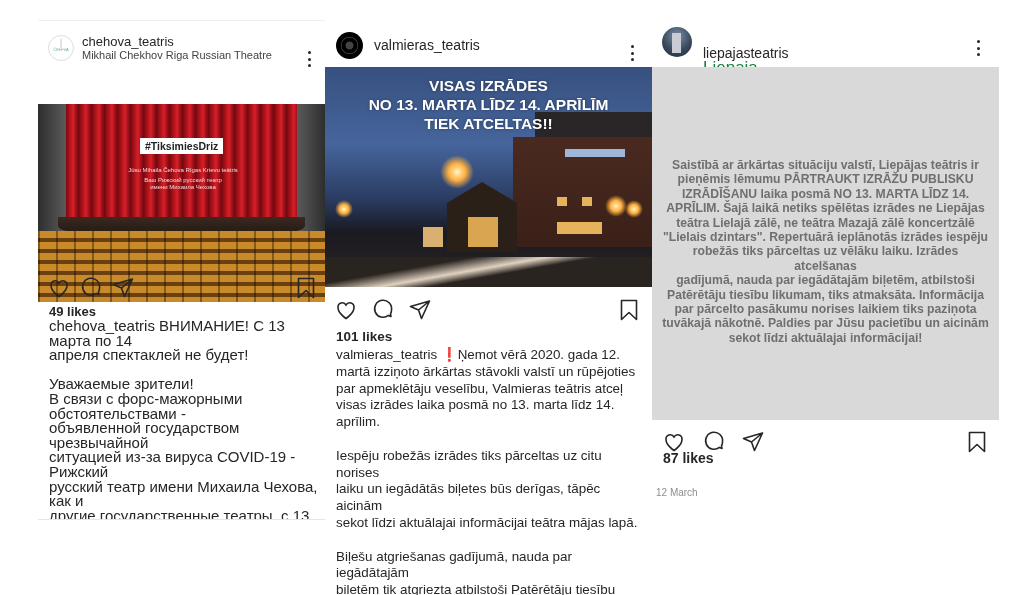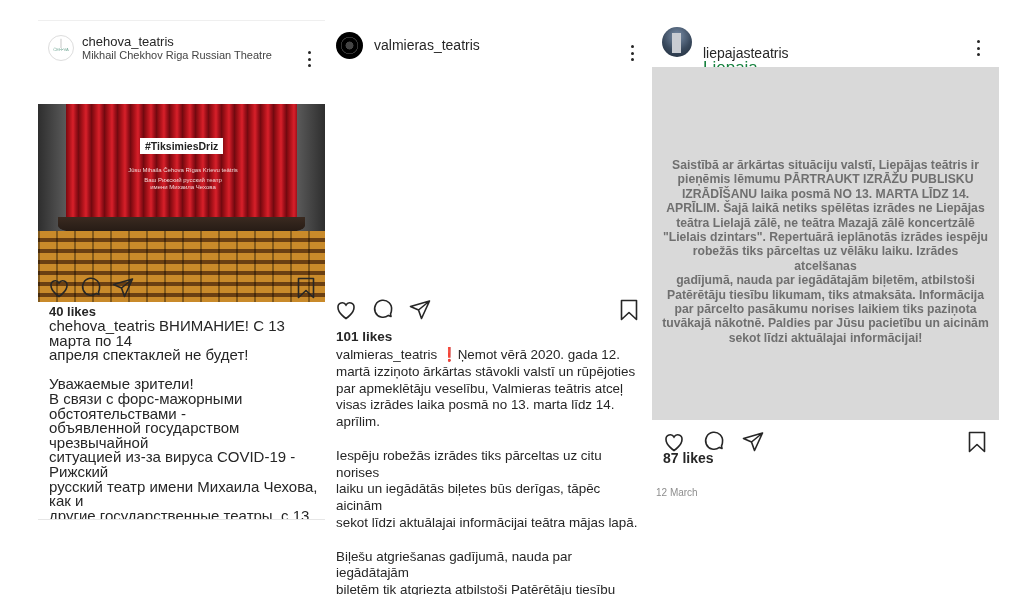--- a/index.html
+++ b/index.html
@@ -130,21 +130,21 @@
       <svg viewBox="0 0 24 24">
           <path d="M21.5 3L2.5 8.5l8 3.5 3 8.5z M10.5 12L21.5 3" fill="none" stroke="#262626" stroke-width="1.6" stroke-linejoin="round"></path>
         </svg>
     </div>
     <div class="act" style="left:256px">
       <svg viewBox="0 0 24 24">
           <path d="M4.5 2.5h15v19l-7.5-7-7.5 7z" fill="none" stroke="#262626" stroke-width="1.6" stroke-linejoin="round"></path>
         </svg>
     </div>
   </div>
-  <div class="likes">40 likes</div>
+  <div class="likes">49 likes</div>
   <div class="caption"><span class="cap-user">chehova_teatris</span><span> ВНИМАНИЕ! С 13 марта по 14
 апреля спектаклей не будет!
 
 Уважаемые зрители!
 В связи с форс-мажорными обстоятельствами -
 объявленной государством чрезвычайной
 ситуацией из-за вируса COVID-19 - Рижский
 русский театр имени Михаила Чехова, как и
 другие государственные театры, с 13 марта по 14
 апреля закрыт для зрителей.
@@ -161,20 +161,39 @@
     <div class="user-block">
       <span class="username">valmieras_teatris</span>
     </div>
     <div class="more">
         <span></span>
         <span></span>
         <span></span>
       </div>
   </div>
 
+  <div id="p2-image">
+    <div class="bld-top"></div>
+    <div class="bld-main"></div>
+    <div class="win" style="left:240px;top:82px;width:60px;height:8px;background:#9fb6d8"></div>
+    <div class="win" style="left:232px;top:130px;width:10px;height:9px"></div>
+    <div class="win" style="left:257px;top:130px;width:10px;height:9px"></div>
+    <div class="win" style="left:232px;top:155px;width:45px;height:12px"></div>
+    <div class="bld-front"></div>
+    <div class="win" style="left:143px;top:150px;width:30px;height:30px;background:#d9a550"></div>
+    <div class="win" style="left:98px;top:160px;width:20px;height:20px;background:#d9b070"></div>
+    <div class="glow" style="left:115px;top:88px;width:34px;height:34px"></div>
+    <div class="glow" style="left:10px;top:133px;width:18px;height:18px"></div>
+    <div class="glow" style="left:280px;top:128px;width:22px;height:22px"></div>
+    <div class="glow" style="left:300px;top:133px;width:18px;height:18px"></div>
+    <div class="street-light"></div>
+    <div class="img-headline" style="white-space:pre-line">VISAS IZRĀDES
+NO 13. MARTA LĪDZ 14. APRĪLĪM
+TIEK ATCELTAS!!</div>
+  </div>
 
   <div class="actions">
     <div class="act" style="left:9px">
       <svg viewBox="0 0 24 24">
           <path d="M12 20.5s-8-5.2-8-11A4.3 4.3 0 0 1 12 7a4.3 4.3 0 0 1 8 2.5c0 5.8-8 11-8 11z" fill="none" stroke="#262626" stroke-width="1.6"></path>
         </svg>
     </div>
     <div class="act" style="left:46px">
       <svg viewBox="0 0 24 24">
           <path d="M20 18.5l-2.6-1.1A8.5 8.5 0 1 1 20.5 12a8.4 8.4 0 0 1-1 4z" fill="none" stroke="#262626" stroke-width="1.6" stroke-linejoin="round"></path>

